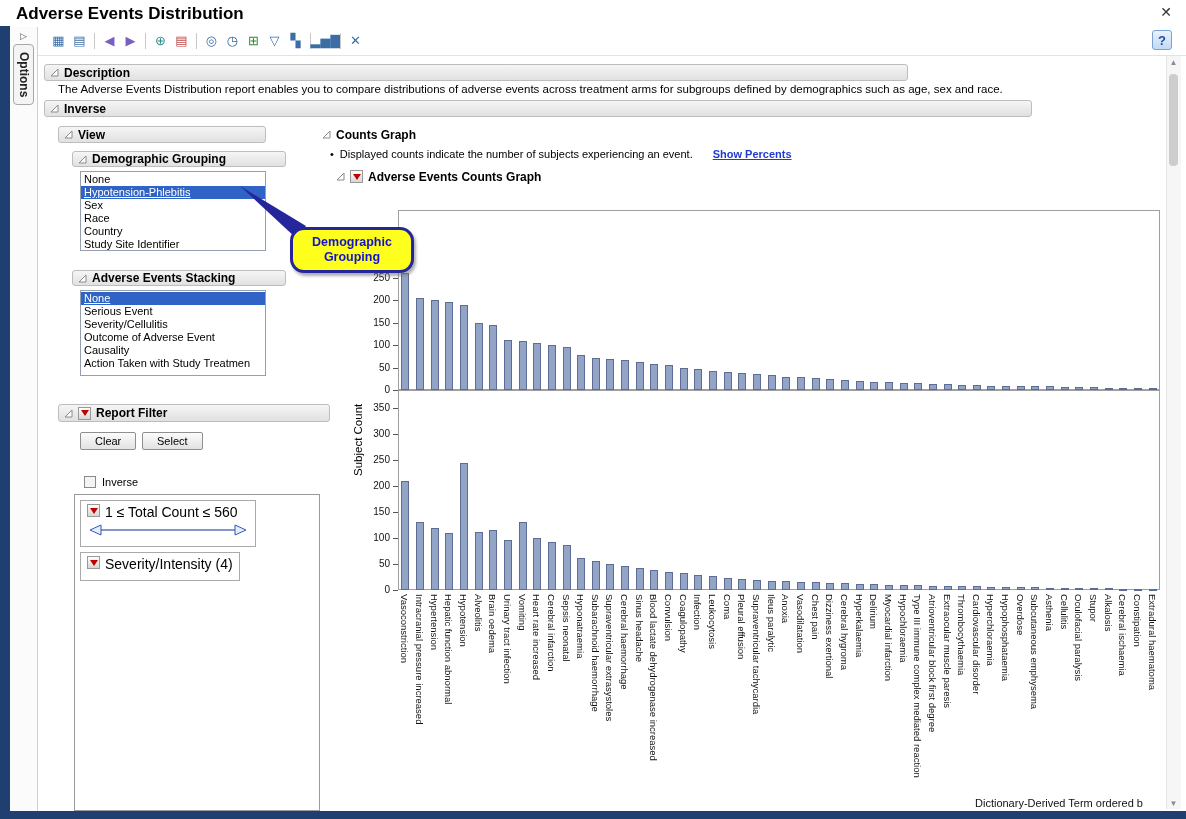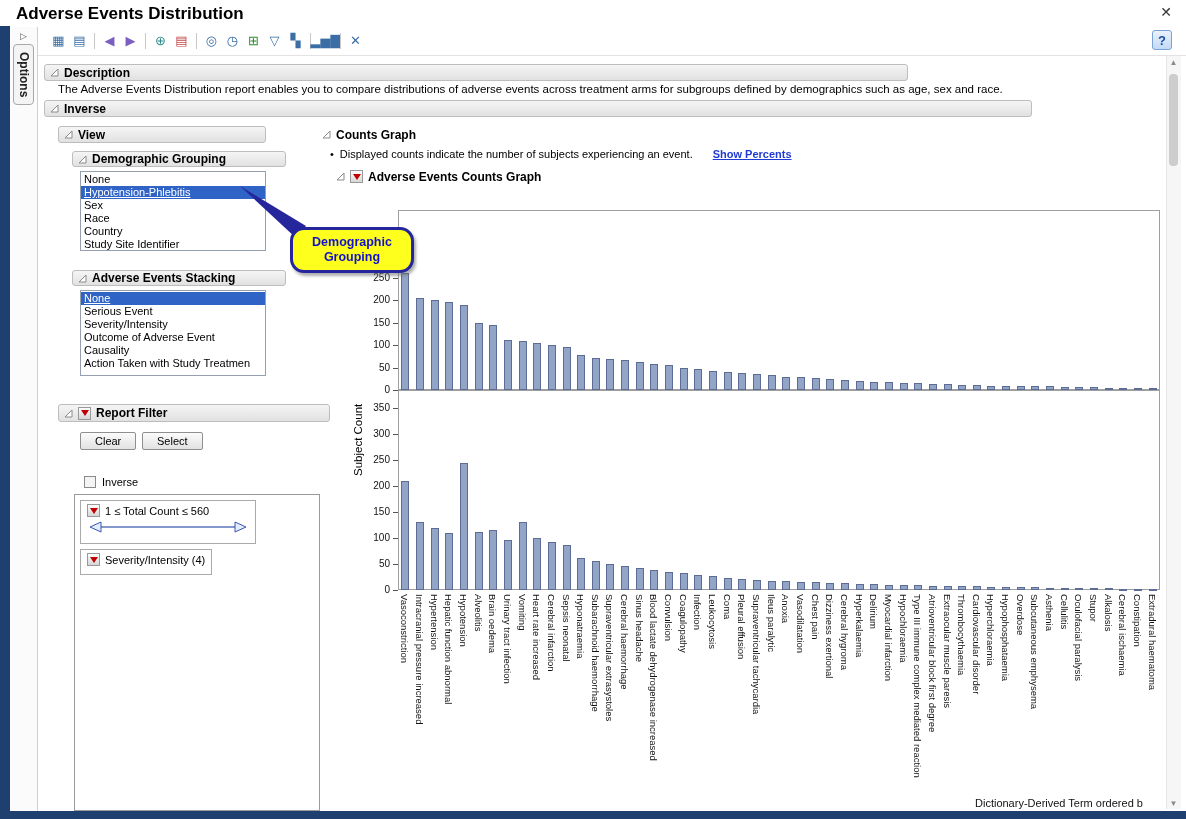--- a/index.html
+++ b/index.html
@@ -61,21 +61,21 @@
   .btn { position:absolute; height:18px; padding:0 14px; background:linear-gradient(#fbfbfb,#e2e2e2);
          border:1px solid #8f8f8f; border-radius:2px; font-size:11px; display:flex; align-items:center; }
   #btn-clear { left:80px; top:432px; }
   #btn-select { left:142px; top:432px; }
   #inverse-row { position:absolute; left:84px; top:476px; display:flex; align-items:center; gap:6px; font-size:11px; }
   .checkbox { width:12px; height:12px; border:1px solid #8a8a8a; background:#f4f4f4; }
 
   
   #filter-panel { position:absolute; left:74px; top:494px; width:246px; height:317px; border:1px solid #9a9a9a; background:#fff; overflow:hidden; }
   .fcard { margin:5px 0 0 5px; border:1px solid #aaa; background:#fff; padding:3px 6px 5px; width:max-content; }
-  .fhead { display:flex; align-items:center; gap:5px; font-size:11px; margin-bottom:3px; white-space:nowrap; }
+  .fhead { display:flex; align-items:flex-start; gap:5px; font-size:14px; margin-bottom:3px; white-space:nowrap; }
   .red-tri-btn { width:13px; height:13px; border:1px solid #999; background:linear-gradient(#fefefe,#d6d6d6);
                  display:inline-flex; align-items:center; justify-content:center; flex:0 0 auto; }
   .red-tri-btn i { width:0; height:0; border-left:4px solid transparent; border-right:4px solid transparent; border-top:6px solid #c00000; }
   .flist { border:1px solid #94a0ae; background:#fff; width:152px; overflow:hidden; }
   #filter-panel .fcard:nth-child(5) .flist { width:168px; }
   .seg1 { width:152px; height:11px; background:#d9d5cd; border:1px solid #979288; border-radius:2px; margin-bottom:2px; }
   .seg2 { display:flex; gap:2px; width:152px; }
   .seg2 div { height:12px; background:#d9d5cd; border:1px solid #979288; border-radius:2px; font-size:9px; text-align:center; line-height:11px; flex:1; }
 
   
@@ -192,21 +192,21 @@
   <span class="disc">
       <svg width="9" height="9" viewBox="0 0 9 9">
         <path d="M1 8 L8 8 L8 1 Z" fill="#ffffff" stroke="#8a8a8a"></path>
       </svg>
     </span>
   <b>Adverse Events Stacking</b>
 </div>
 <div class="listbox" id="list-stack">
     <div class="li sel">None</div>
     <div class="li">Serious Event</div>
-    <div class="li">Severity/Intensity</div>
+    <div class="li">Severity/Cellulitis</div>
     <div class="li">Outcome of Adverse Event</div>
     <div class="li">Causality</div>
     <div class="li">Action Taken with Study Treatmen</div>
   </div>
 
 <div class="bar" id="hdr-filter">
   <span class="disc">
       <svg width="9" height="9" viewBox="0 0 9 9">
         <path d="M1 8 L8 8 L8 1 Z" fill="#ffffff" stroke="#8a8a8a"></path>
       </svg>

